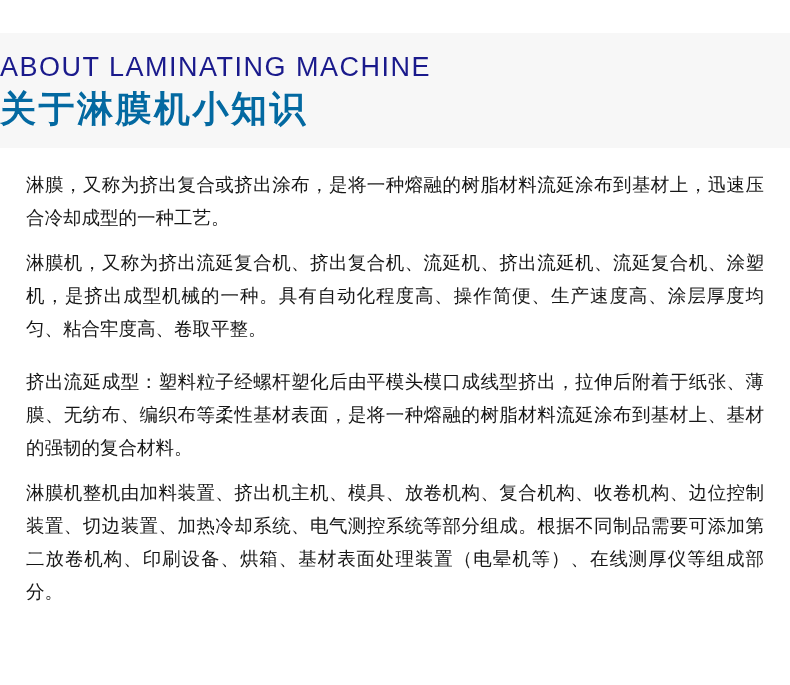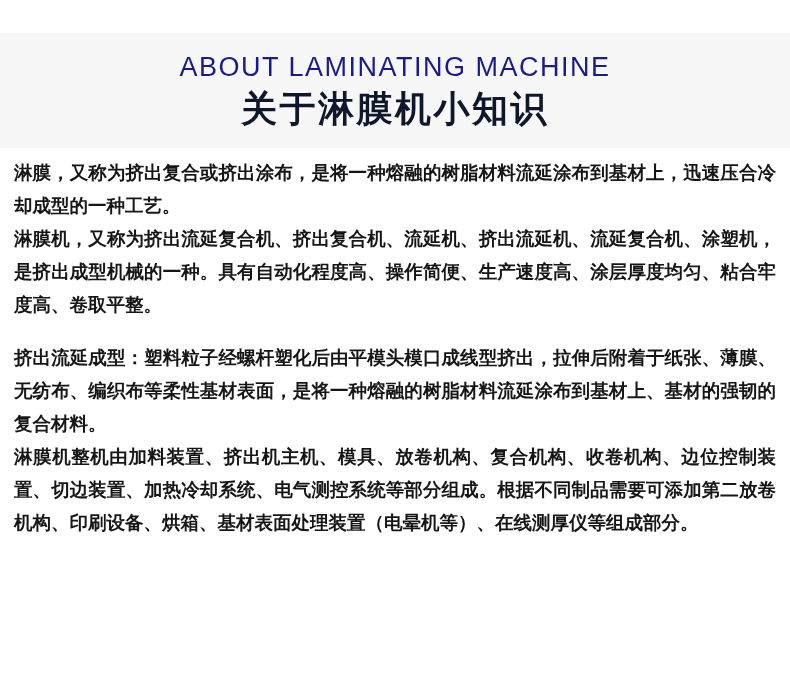--- a/index.html
+++ b/index.html
@@ -15,48 +15,47 @@
     background: #ffffff;
     overflow: hidden;
   }
   .header-band {
     margin-top: 33px;
     width: 790px;
     height: 115px;
     background: #f7f7f7;
     display: flex;
     flex-direction: column;
-    align-items: center;
     justify-content: center;
     gap: 3px;
   }
   .title-en {
     color: #1a1a8c;
     font-size: 27px;
     font-weight: 400;
     letter-spacing: 1.5px;
     line-height: 34px;
     white-space: nowrap;
   }
   .title-zh {
-    color: #0f172a;
+    color: #0369a1;
     font-size: 36px;
     font-weight: 700;
     letter-spacing: 2.5px;
     line-height: 44px;
     white-space: nowrap;
   }
   .content {
     padding: 8px 14px 0 14px;
     color: #161616;
     font-size: 18.5px;
     line-height: 33px;
     text-align: justify;
   }
-  .content p { margin: 0; font-weight: bold; }
+  .content p { margin: 12px; }
   .content p.gap-before { margin-top: 20px; }
 </style>
 </head>
 <body>
 
 <div class="page">
 
   <div class="header-band">
     <div class="title-en">ABOUT LAMINATING MACHINE</div>
     <div class="title-zh">关于淋膜机小知识</div>

